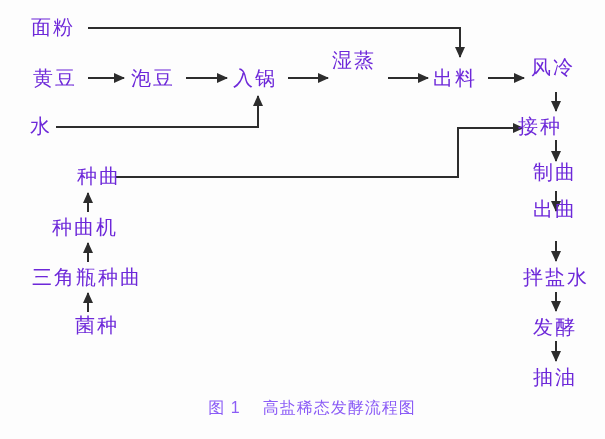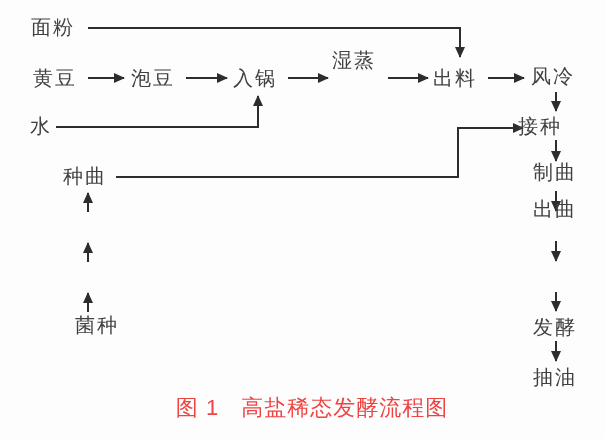--- a/index.html
+++ b/index.html
@@ -9,26 +9,26 @@
     font-family:"Liberation Sans","DejaVu Sans",sans-serif;
   }
   #canvas{
     position:relative;width:605px;height:439px;
     background:#fdfdfd;overflow:hidden;
   }
   svg.wires{position:absolute;left:0;top:0;}
   .node{
     position:absolute;transform:translate(-50%,-50%);
     font-size:20px;letter-spacing:2px;line-height:1;
-    color:#404040;white-space:nowrap;
+    color:#6d28d9;white-space:nowrap;
   }
   .caption{
     position:absolute;transform:translate(-50%,-50%);
-    font-size:22px;letter-spacing:1px;line-height:1;
-    color:#ef4444;white-space:nowrap;
+    font-size:16px;letter-spacing:1px;line-height:1;
+    color:#8b5cf6;white-space:nowrap;
   }
   .caption .fig-label{margin-right:22px;}
 </style>
 </head>
 <body>
 
 <div id="canvas">
 
   <svg class="wires" width="605" height="439" viewBox="0 0 605 439">
     <defs>
@@ -60,26 +60,29 @@
     <line x1="88" y1="262" x2="88" y2="243" stroke="#2d2d2d" stroke-width="2" marker-end="url(#ah)"></line>
     <line x1="88" y1="212" x2="88" y2="193" stroke="#2d2d2d" stroke-width="2" marker-end="url(#ah)"></line>
   </svg>
 
   <div class="node" style="left:53px;top:27px">面粉</div>
   <div class="node" style="left:55px;top:78px">黄豆</div>
   <div class="node" style="left:153px;top:78px">泡豆</div>
   <div class="node" style="left:255px;top:78px">入锅</div>
   <div class="node" style="left:354px;top:60px">湿蒸</div>
   <div class="node" style="left:455px;top:78px">出料</div>
-  <div class="node" style="left:553px;top:76px">风冷</div>
+  <div class="node" style="left:553px;top:67px">风冷</div>
   <div class="node" style="left:41px;top:126px">水</div>
   <div class="node" style="left:540px;top:126px">接种</div>
-  <div class="node" style="left:85px;top:176px">种曲</div>
+  <div class="node" style="left:99px;top:176px">种曲</div>
   <div class="node" style="left:555px;top:172px">制曲</div>
+  <div class="node" style="left:85px;top:227px">种曲机</div>
   <div class="node" style="left:555px;top:209px">出曲</div>
+  <div class="node" style="left:87px;top:277px">三角瓶种曲</div>
+  <div class="node" style="left:556px;top:277px">拌盐水</div>
   <div class="node" style="left:97px;top:325px">菌种</div>
   <div class="node" style="left:555px;top:327px">发酵</div>
   <div class="node" style="left:555px;top:377px">抽油</div>
 
   <div class="caption" style="left:312px;top:408px">
     <span class="fig-label">图 1</span><span>高盐稀态发酵流程图</span>
   </div>
 
 </div>
 

